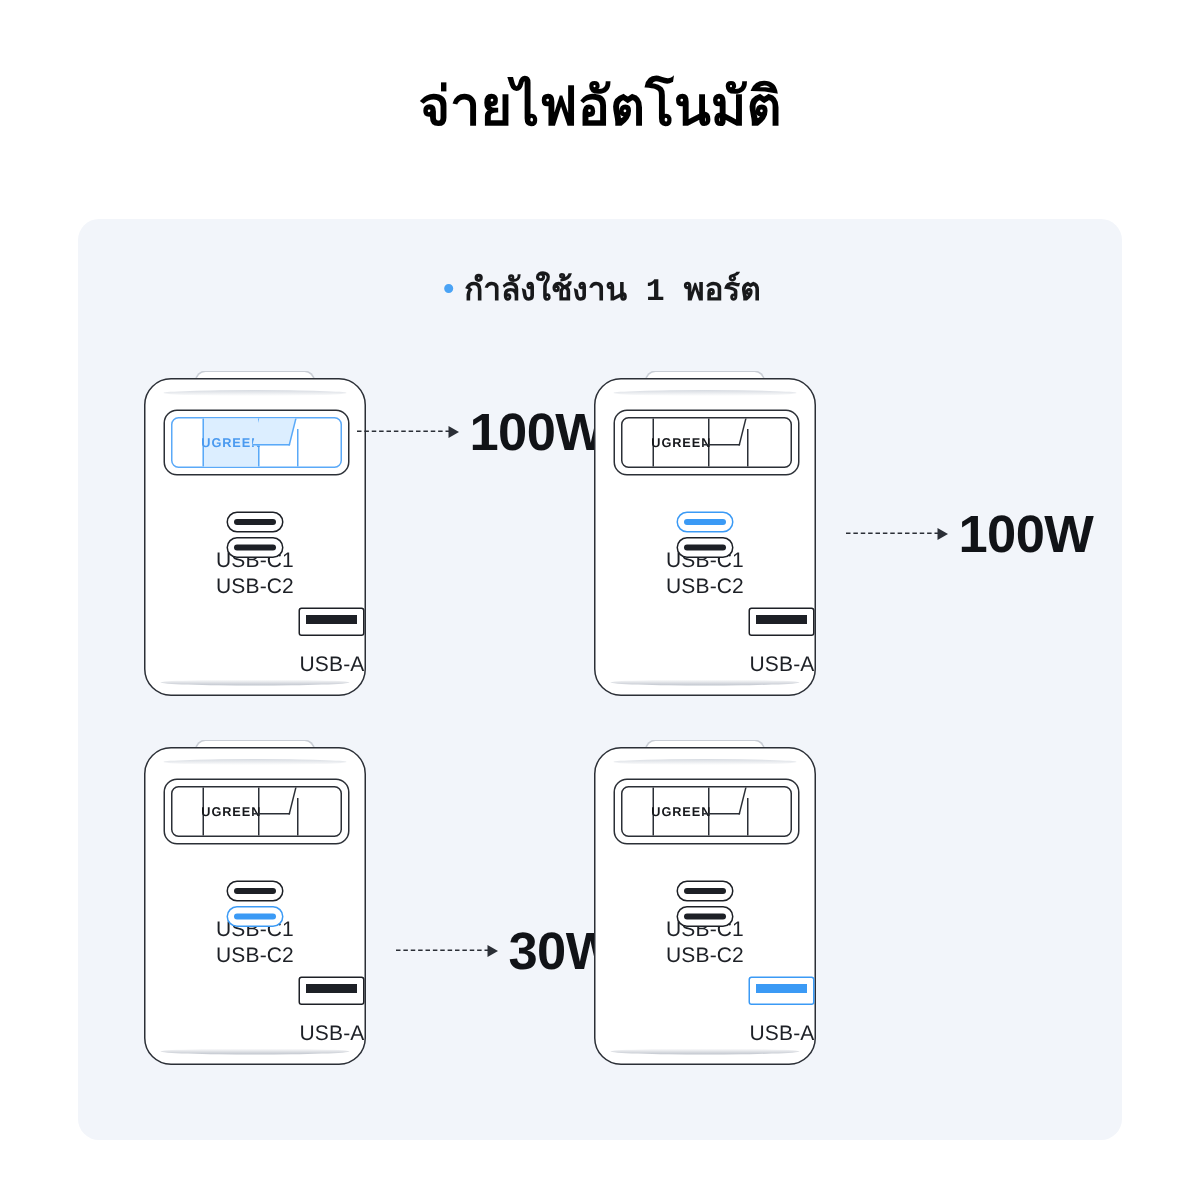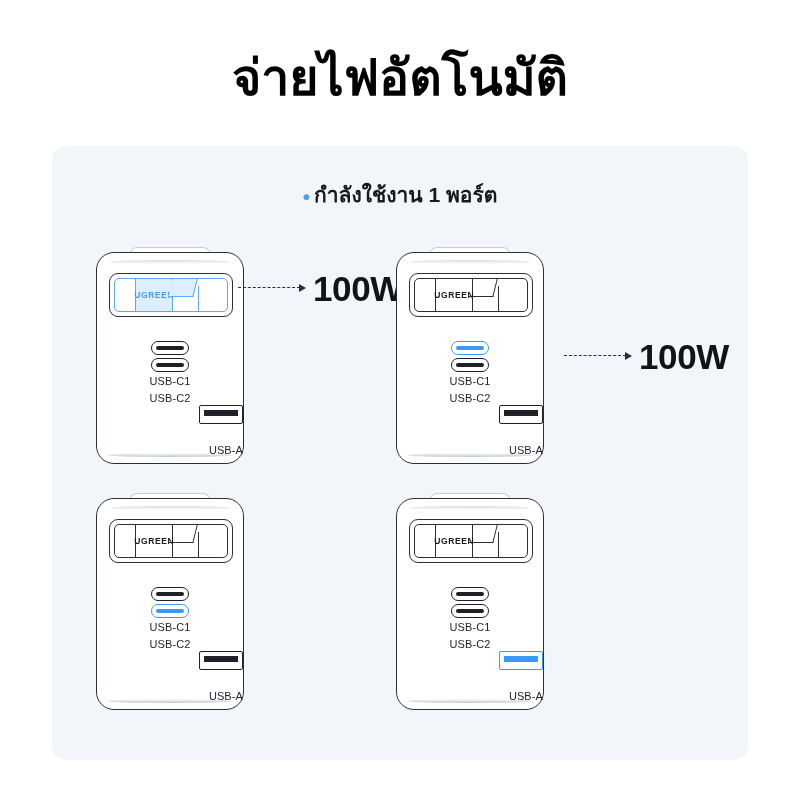--- a/index.html
+++ b/index.html
@@ -14,21 +14,21 @@
     overflow: hidden;
     position: relative;
   }
 
   .page-title {
     position: absolute;
     top: 52px;
     left: 0;
     width: 800px;
     text-align: center;
-    font-size: 50px;
+    font-size: 36px;
     font-weight: bold;
     color: #000000;
     letter-spacing: 0px;
     line-height: 1.05;
   }
 
   .panel {
     position: absolute;
     left: 52px;
     top: 146px;
@@ -41,20 +41,21 @@
   .panel-subtitle {
     position: absolute;
     top: 36px;
     left: 0;
     width: 100%;
     text-align: center;
     font-size: 21px;
     font-weight: bold;
     color: #18191b;
     line-height: 1.2;
+    font-family: Liberation Mono, monospace;
   }
   .panel-subtitle .bullet {
     color: #4aa3f5;
     font-size: 21px;
     vertical-align: middle;
     margin-right: 4px;
   }
 
   
   .grid {
@@ -252,22 +253,22 @@
     right: 4px;
     top: 4px;
     height: 6px;
     background: #1d2026;
   }
   .port-usba.on { border-color: #3b9af5; }
   .port-usba.on::after { background: #3b9af5; }
 
   .port-label {
     display: block;
-    margin-top: 16px;
-    font-size: 11px;
+    margin-top: 6px;
+    font-size: 14px;
     color: #1d2026;
     letter-spacing: .1px;
     line-height: 1.1;
   }
 
   
   .callout {
     position: absolute;
     display: flex;
     align-items: center;
@@ -418,20 +419,25 @@
             <span class="port-usbc on"></span>
             <span class="port-label">USB-C2</span>
           </div>
           <div class="port-row a">
             <span class="port-usba"></span>
             <span class="port-label">USB-A</span>
           </div>
         </div>
       </div>
 
+      <div class="callout at-c2">
+        <span class="dots"></span>
+        <span class="arrowhead"></span>
+        <span class="watt">30W</span>
+      </div>
     </div>
 
     <div class="cell r1 c1">
       <div class="charger">
         <div class="prong"></div>
         <div class="body-outline">
           <div class="top-shade"></div>
           <div class="bottom-shade"></div>
 
           <div class="plug-window">

